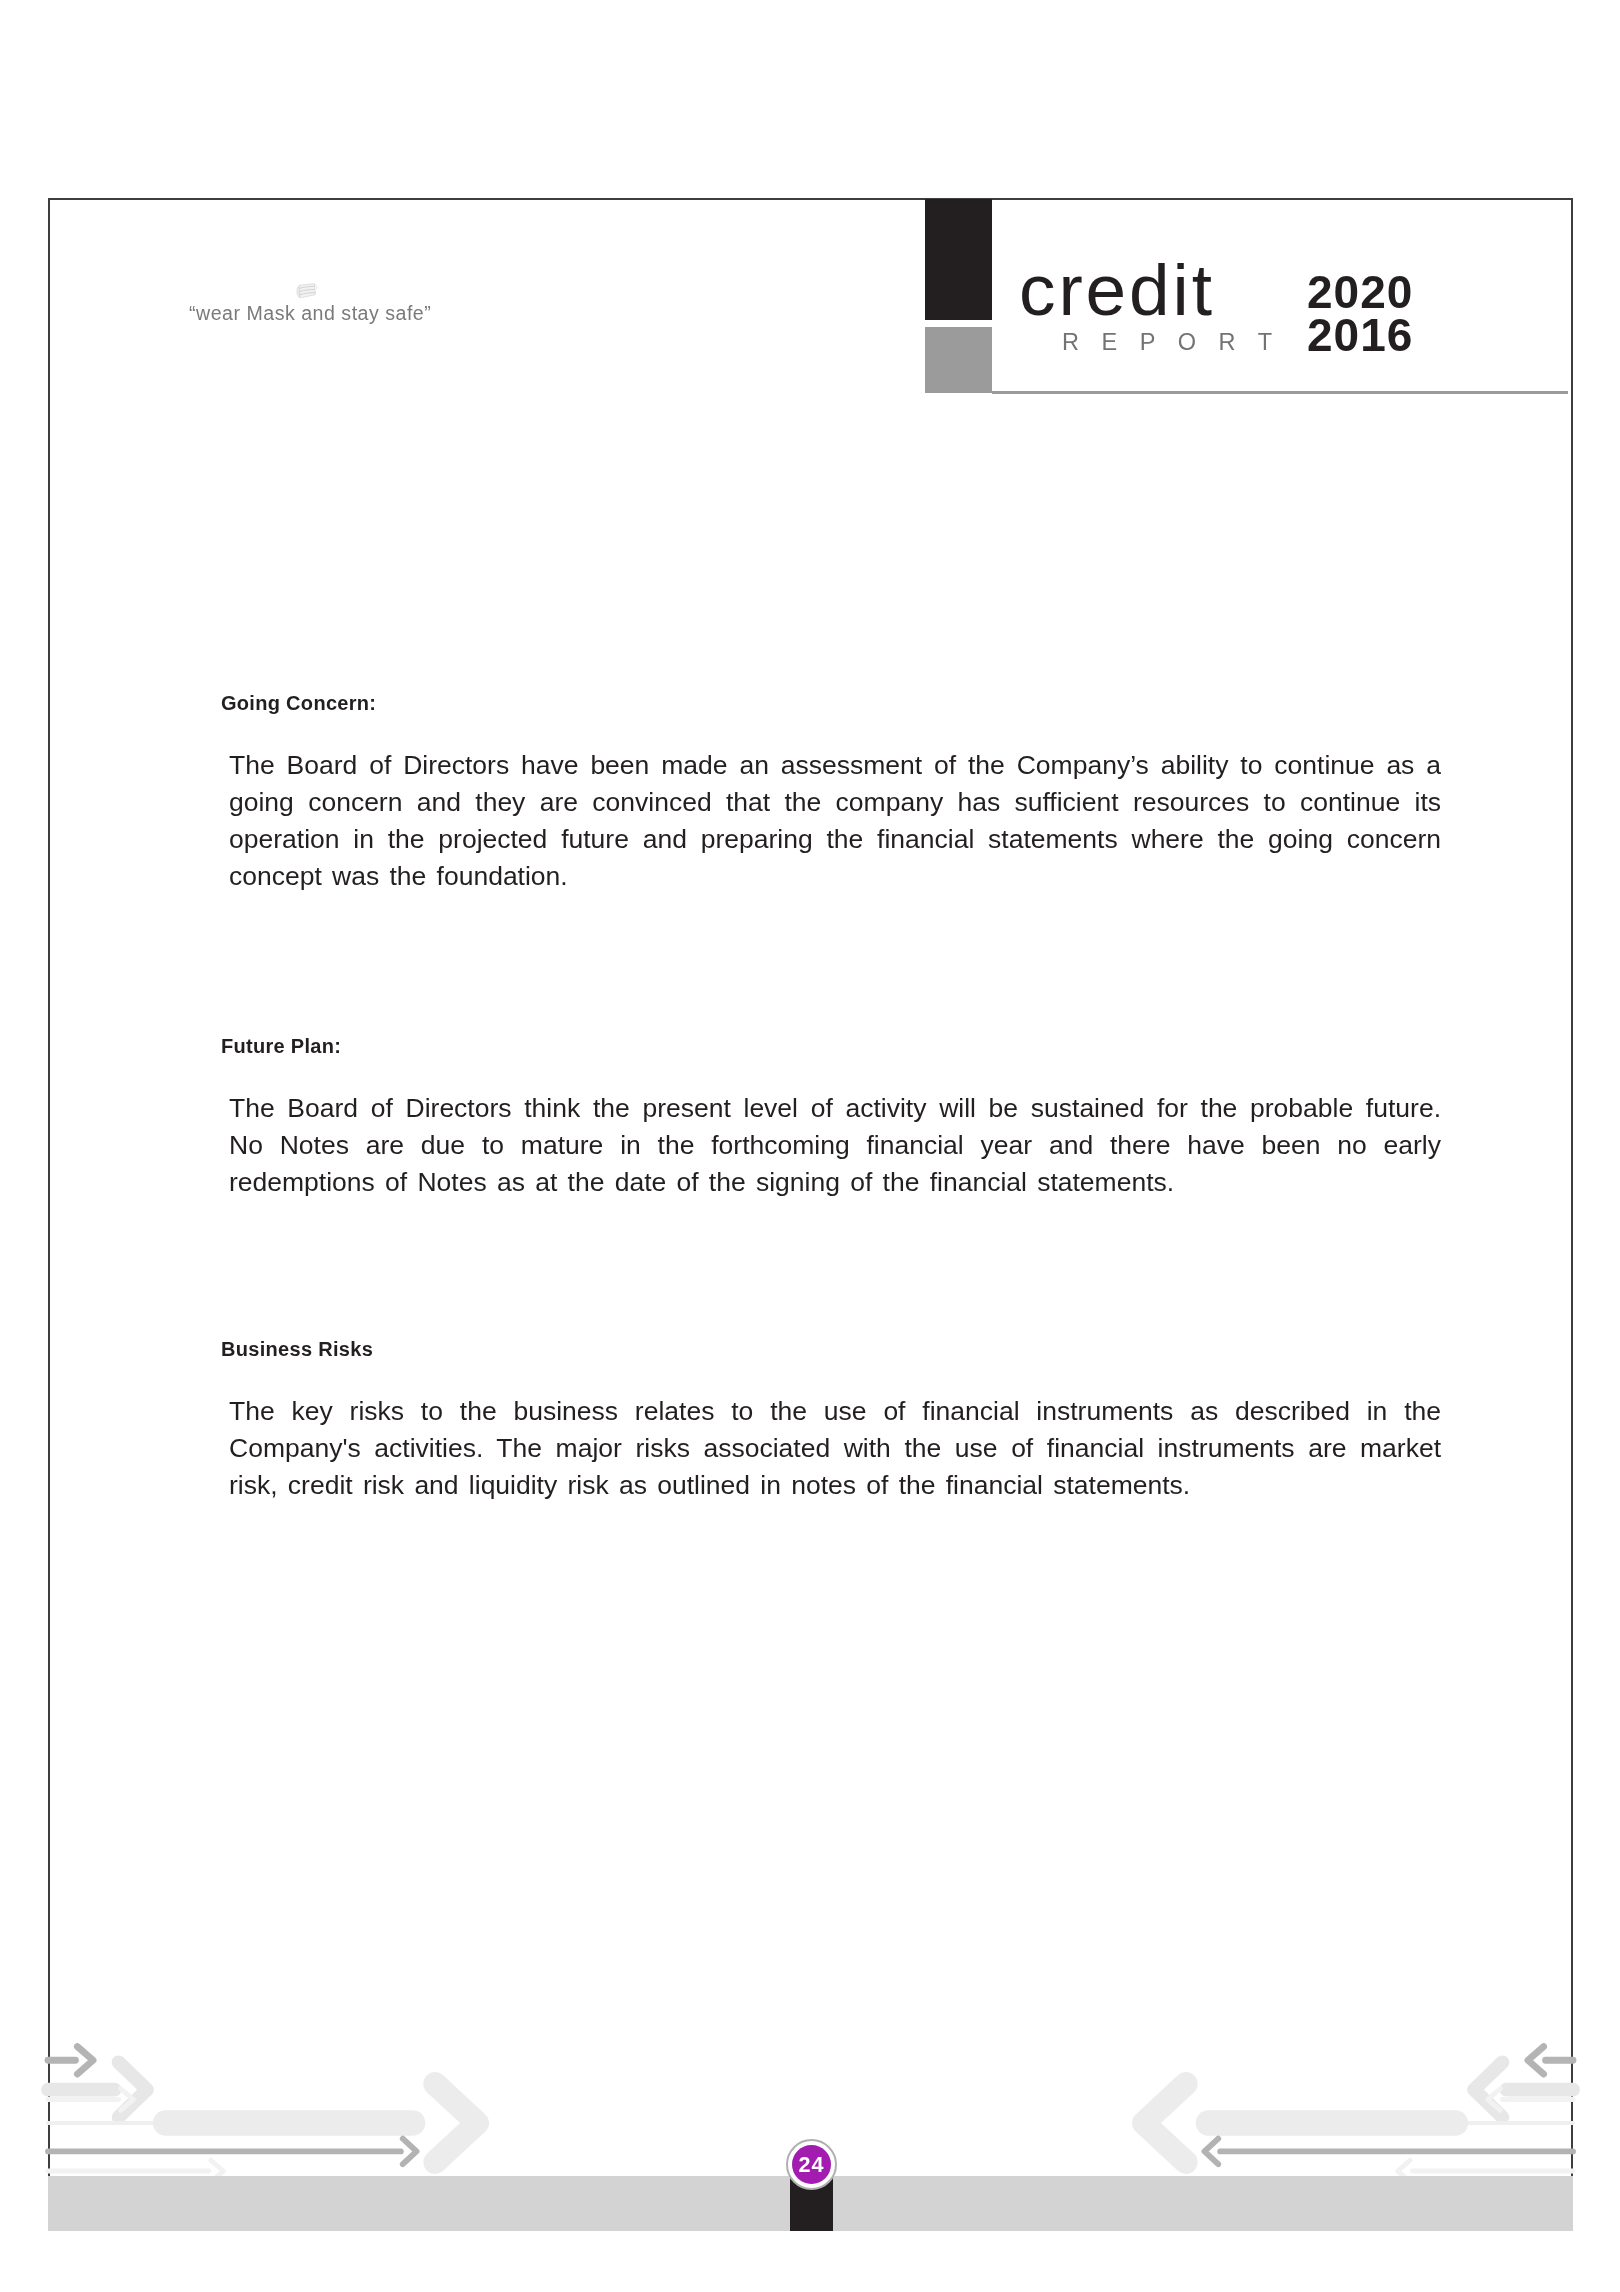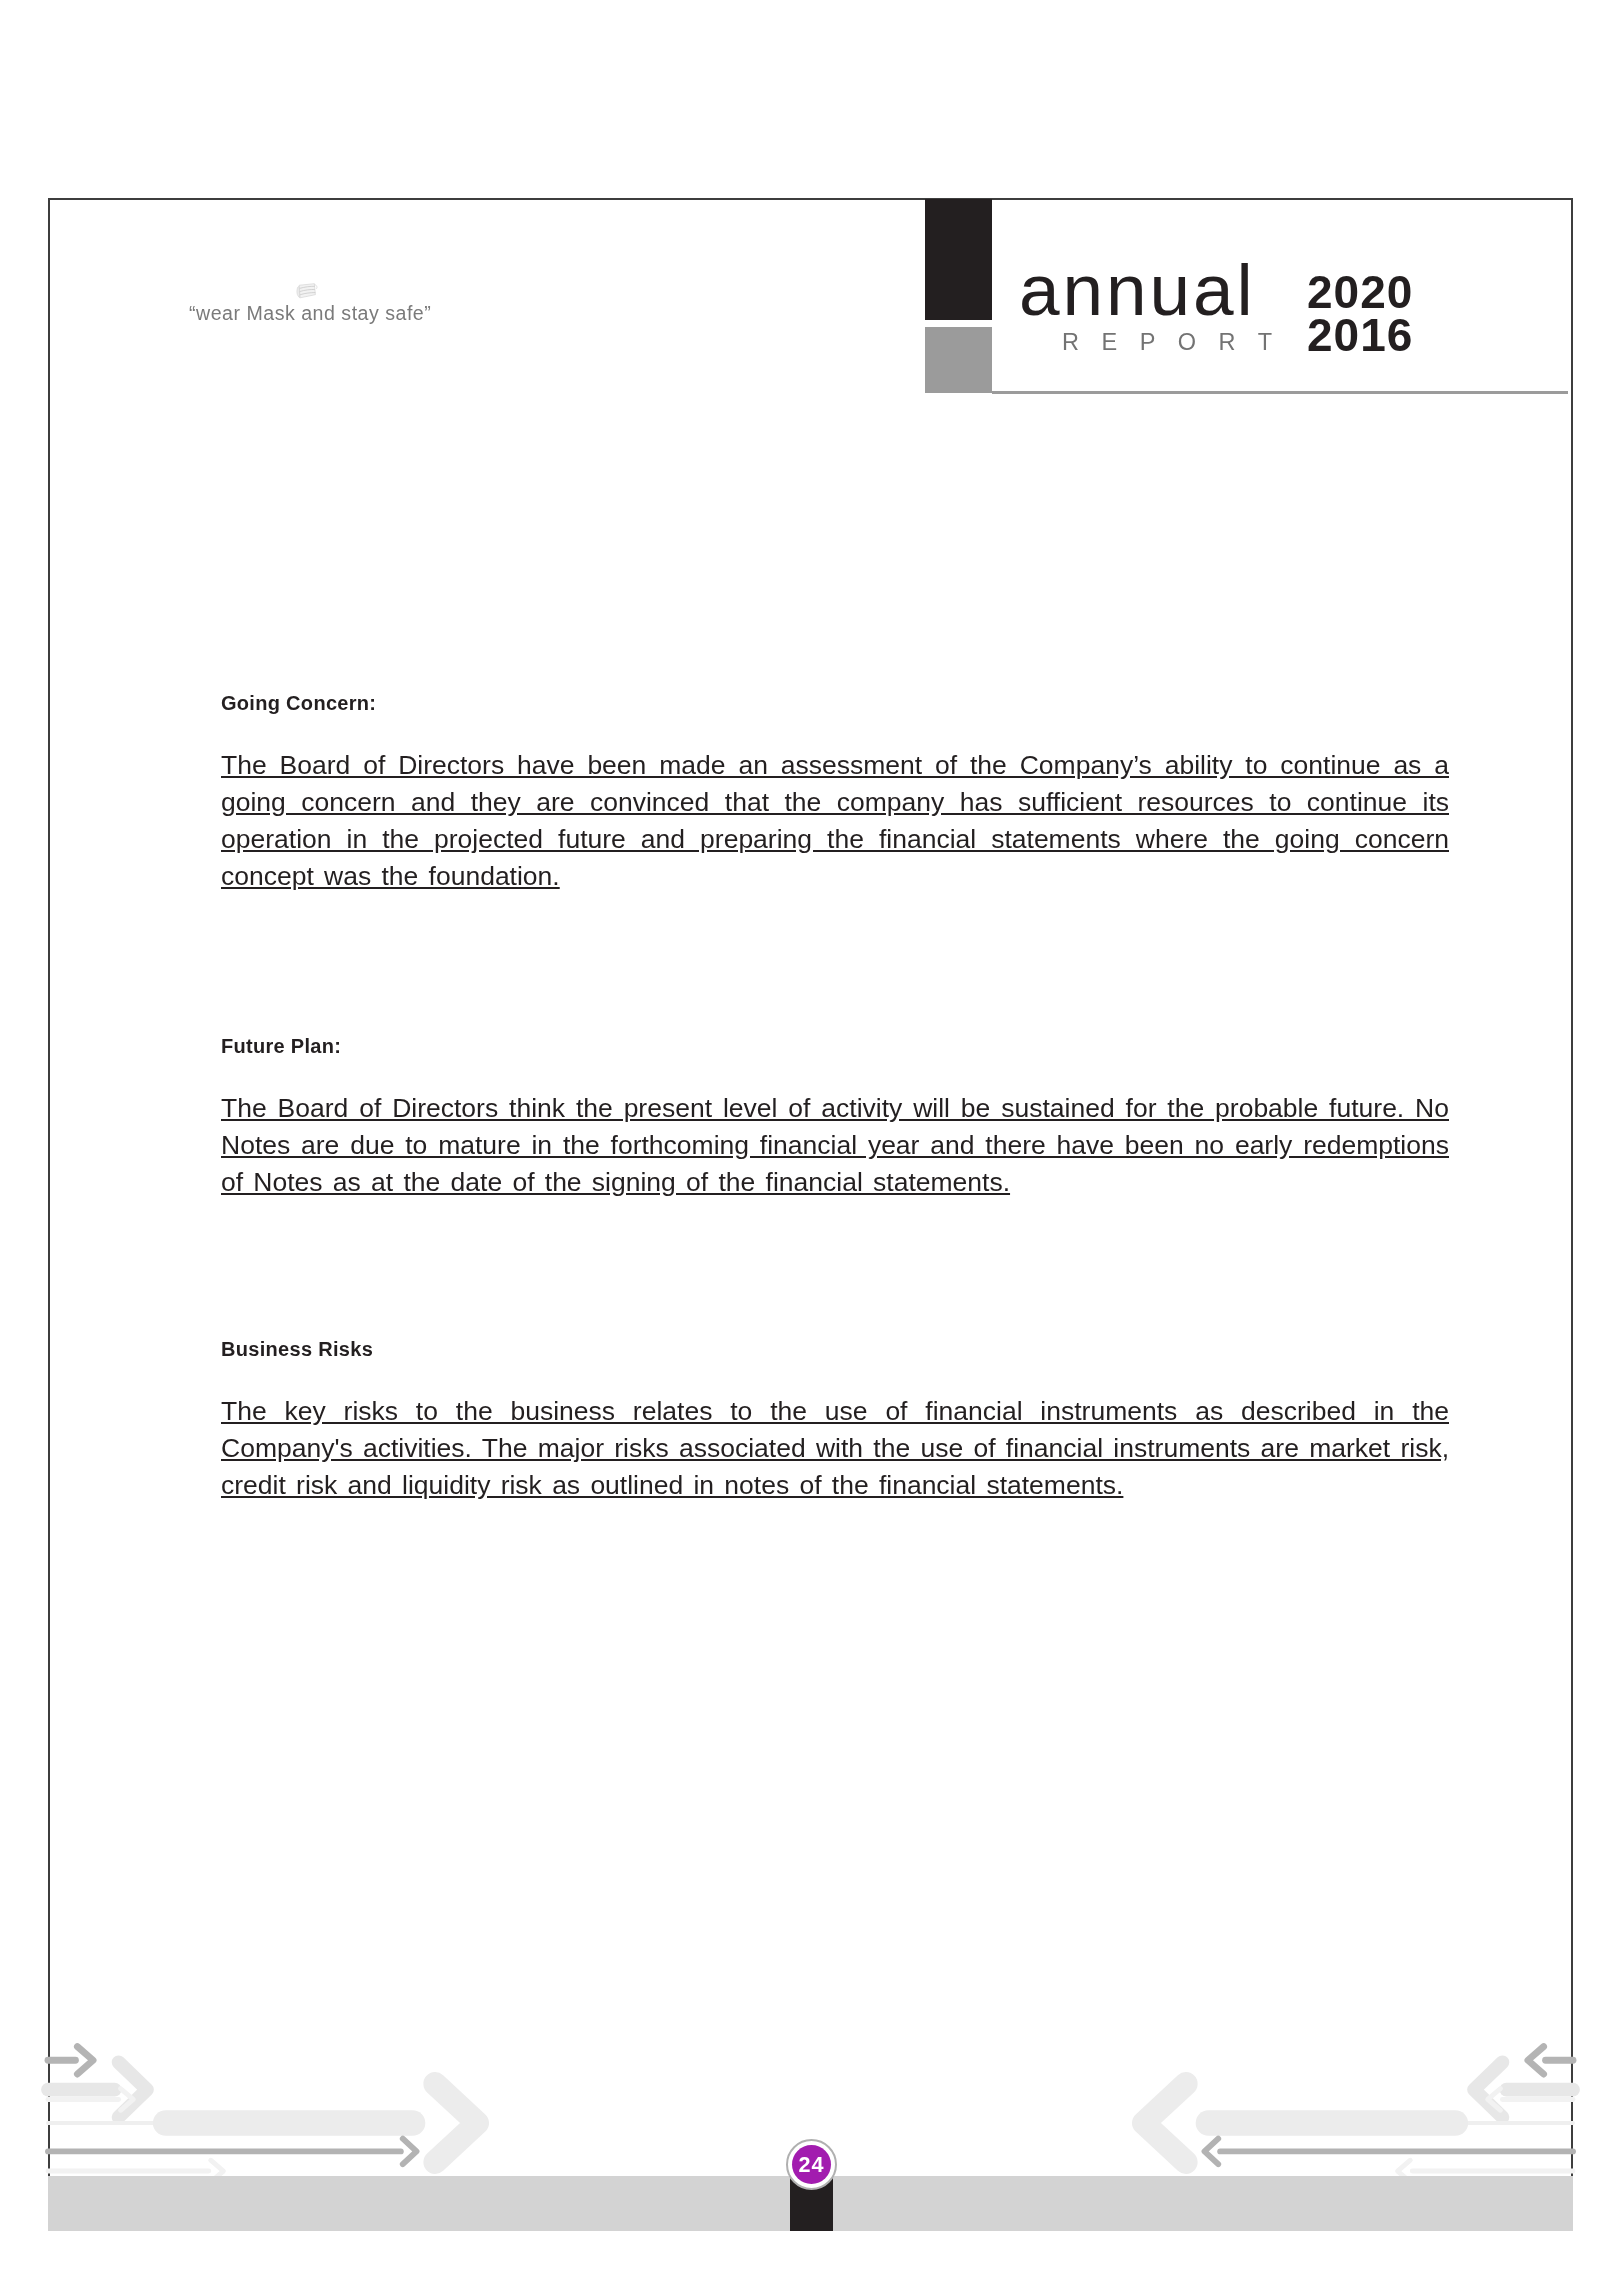--- a/index.html
+++ b/index.html
@@ -30,22 +30,22 @@
   
   .tagline-row{position:absolute;left:189px;top:280px;height:45px;display:flex;align-items:center;flex-direction:column;}
   .mask-icon{width:45px;height:41px;margin-right:7.8px;}
   .tagline-text{font-size:19.6px;color:#7a7a7a;letter-spacing:0.5px;}
   
   .section{position:absolute;left:221px;width:1228px;}
   .sec-heading{
     font-size:20px;font-weight:700;color:#231f20;line-height:35px;margin:0 0 25.5px 0;letter-spacing:0.3px;
   }
   .sec-body{
-    font-size:26.5px;line-height:37px;color:#231f20;margin:0;
-    text-align:justify;word-spacing:2.9px;text-decoration:underline;
+    font-size:26.5px;line-height:37px;color:#231f20;margin:8px;
+    text-align:justify;word-spacing:2.9px;
   }
   
   .footer-bar{position:absolute;left:48px;top:2176px;width:1525px;height:55px;background:#d3d3d3;}
   .footer-tab{position:absolute;left:790px;top:2162px;width:43px;height:69px;background:#231f20;}
   .page-badge{
     position:absolute;left:786px;top:2139px;width:51px;height:51px;border-radius:50%;
     background:#ffffff;border:2px solid #b0b0b0;box-sizing:border-box;
     display:flex;align-items:center;justify-content:center;
   }
   .page-badge-inner{
@@ -58,21 +58,21 @@
 </head>
 <body>
 
 <div class="page">
 
   <div class="frame"></div>
 
   <div class="logo-black"></div>
   <div class="logo-gray"></div>
   <div class="logo-underline"></div>
-  <div class="logo-word">annual</div>
+  <div class="logo-word">credit</div>
   <div class="logo-report">REPORT</div>
   <div class="logo-years">
     <div>2020</div>
     <div>2016</div>
   </div>
 
   <div class="tagline-row">
     <svg class="mask-icon" viewBox="0 0 46 42">
       <path d="M6 14 C4 20 4 26 7 31 L10 34 L9 12 Z" fill="#ececec" stroke="#cfcfcf" stroke-width="1"></path>
       <path d="M9 10 L38 7 L40 28 L11 34 Z" fill="#f2f2f2" stroke="#c9c9c9" stroke-width="1"></path>

